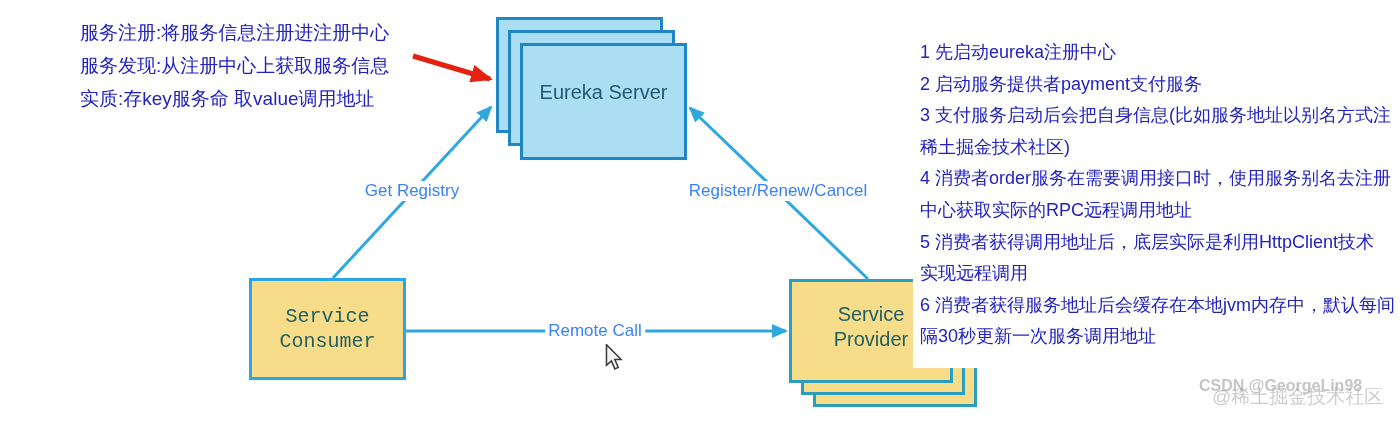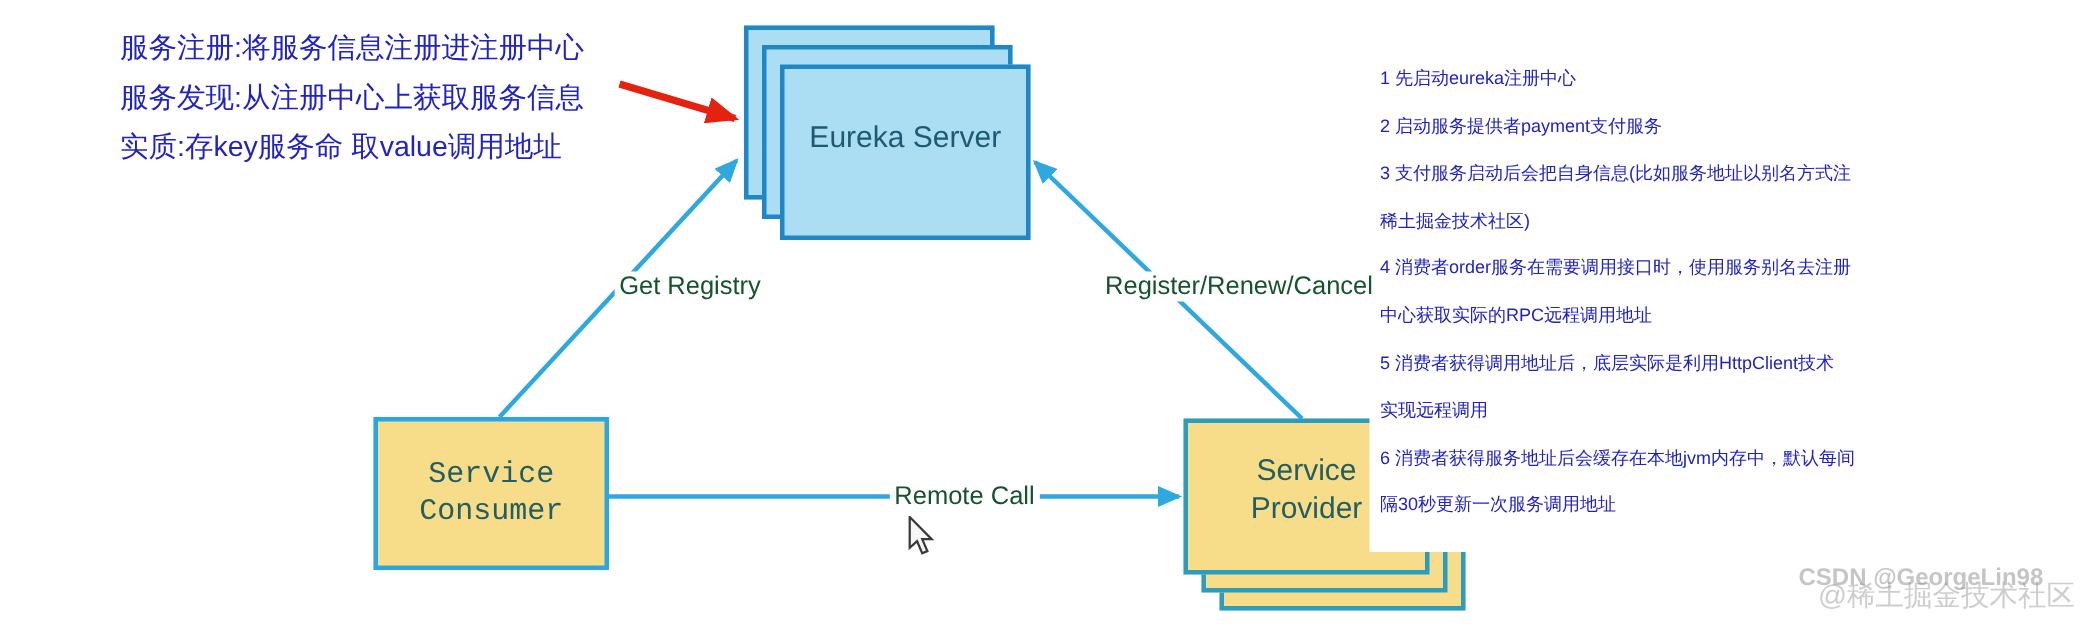--- a/index.html
+++ b/index.html
@@ -13,21 +13,21 @@
   #annotation{
     position:absolute;left:80px;top:16px;width:340px;
     font-size:19px;line-height:33px;white-space:nowrap;
   }
   #steps-panel{
     position:absolute;left:913px;top:28px;width:487px;height:340px;
     background:#fff;z-index:3;
   }
   #steps-panel .step-line{
     position:relative;margin:0;padding:0 0 0 7px;
-    font-size:12px;line-height:31.6px;white-space:nowrap;
+    font-size:18px;line-height:31.6px;white-space:nowrap;
   }
   #steps-panel{padding-top:9px;box-sizing:border-box;}
   
   .stack-layer{
     position:absolute;border:3px solid #1f87c5;background:#abdef2;
     box-sizing:border-box;
   }
   .node-label{
     position:absolute;display:flex;align-items:center;justify-content:center;
     text-align:center;color:#1e5a74;font-size:20px;line-height:25px;z-index:2;
@@ -41,22 +41,22 @@
     border:3px solid #2aa7e0;background:#f7dd8a;box-sizing:border-box;
     display:flex;align-items:center;justify-content:center;text-align:center;
     color:#235e63;font-size:20px;line-height:25px;z-index:1;
   }
   #consumer-node .inner{width:110px;font-family:Liberation Mono, monospace;}
   #provider-label .inner{width:110px;color:#235e63;}
   
   #edges-svg{position:absolute;left:0;top:0;z-index:5;pointer-events:none;}
   .edge-label{
     position:absolute;transform:translate(-50%,-50%);
-    background:#fff;padding:0 3px;color:#14532d;font-size:17px;
-    white-space:nowrap;z-index:6;margin-left:48px;
+    background:#fff;padding:0 3px;color:#3b82f6;font-size:17px;
+    white-space:nowrap;z-index:6;
   }
   
   .watermark{position:absolute;z-index:10;white-space:nowrap;pointer-events:none;}
   #wm-juejin{left:1212px;top:384px;font-size:19px;color:rgba(145,145,145,0.45);}
   #wm-csdn{left:1199px;top:377px;font-size:16px;color:rgba(150,150,150,0.55);font-weight:bold;}
   #cursor{position:absolute;left:605px;top:344px;z-index:20;}
 </style>
 </head>
 <body>
 

